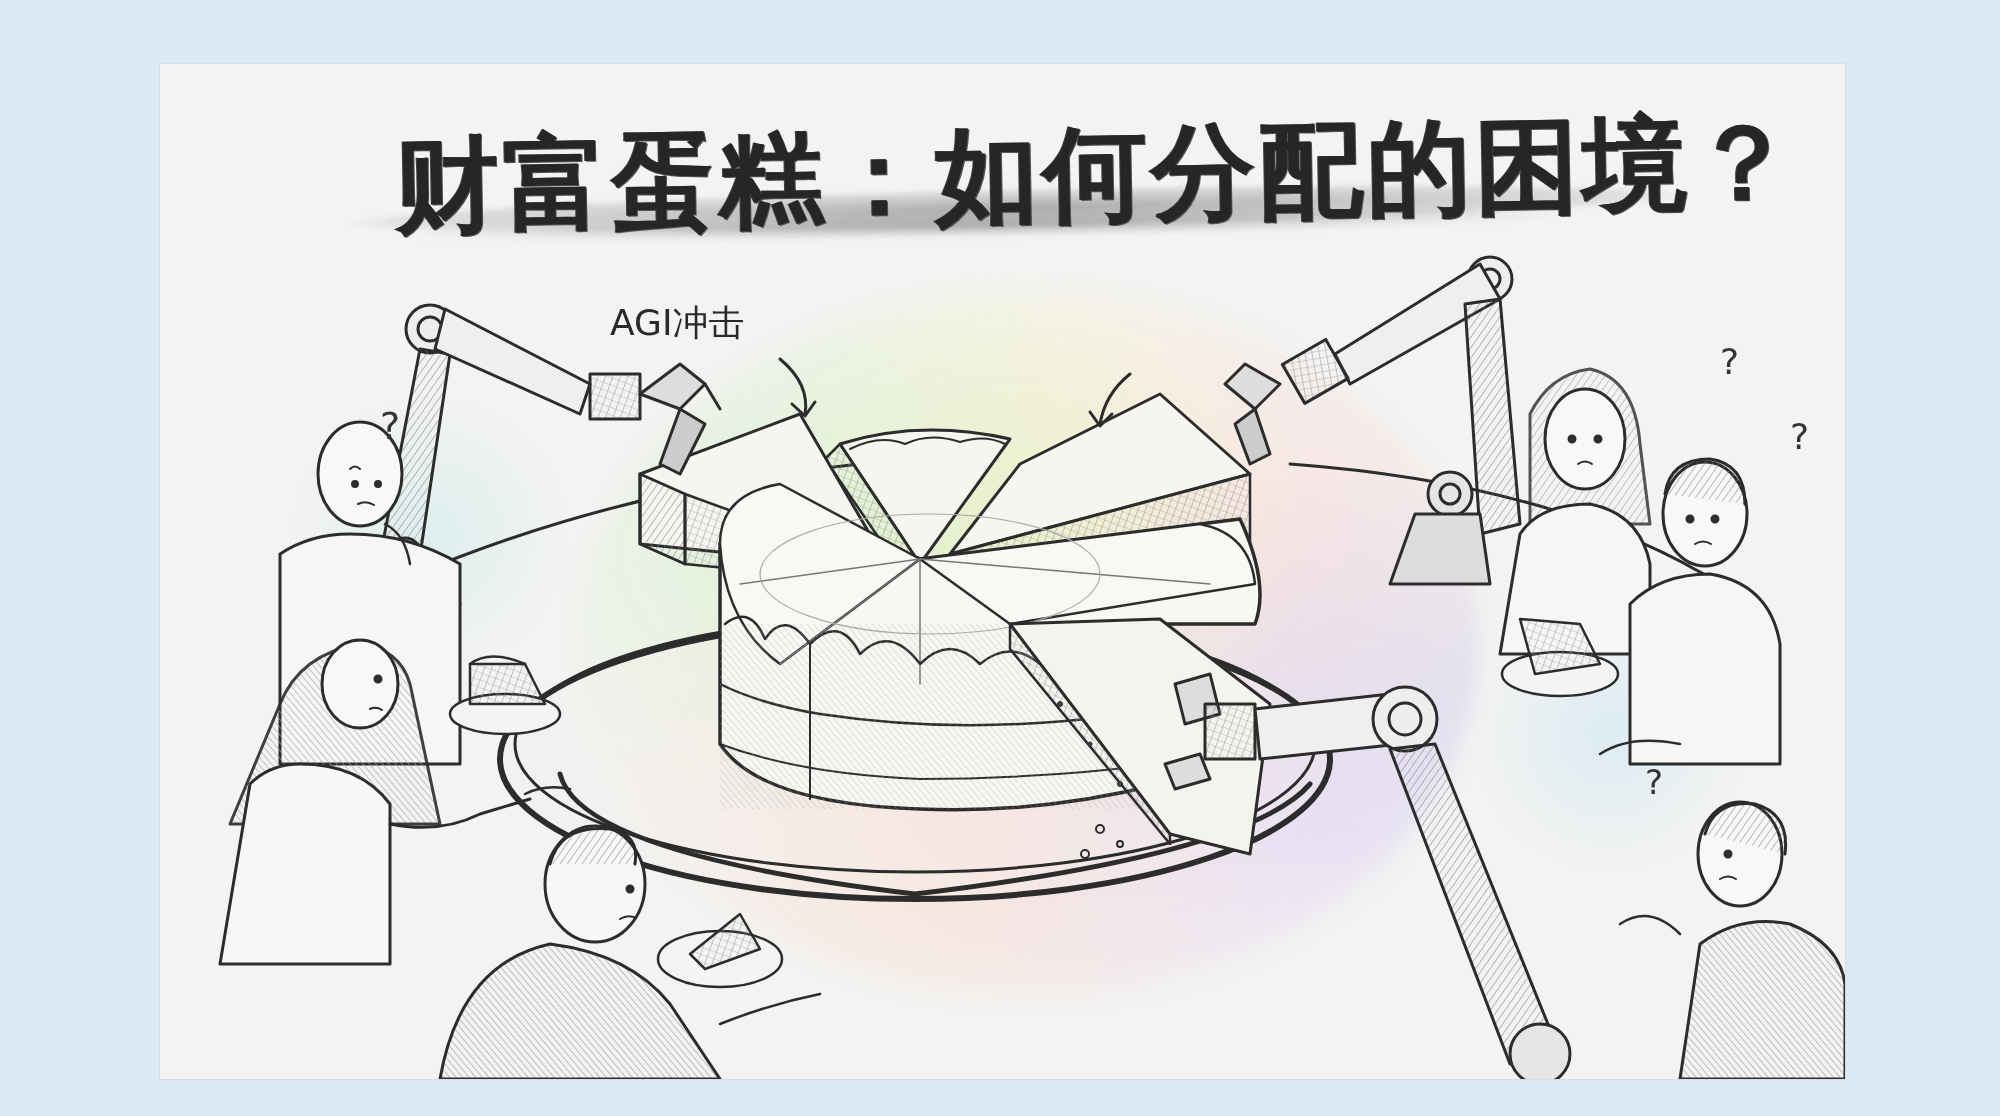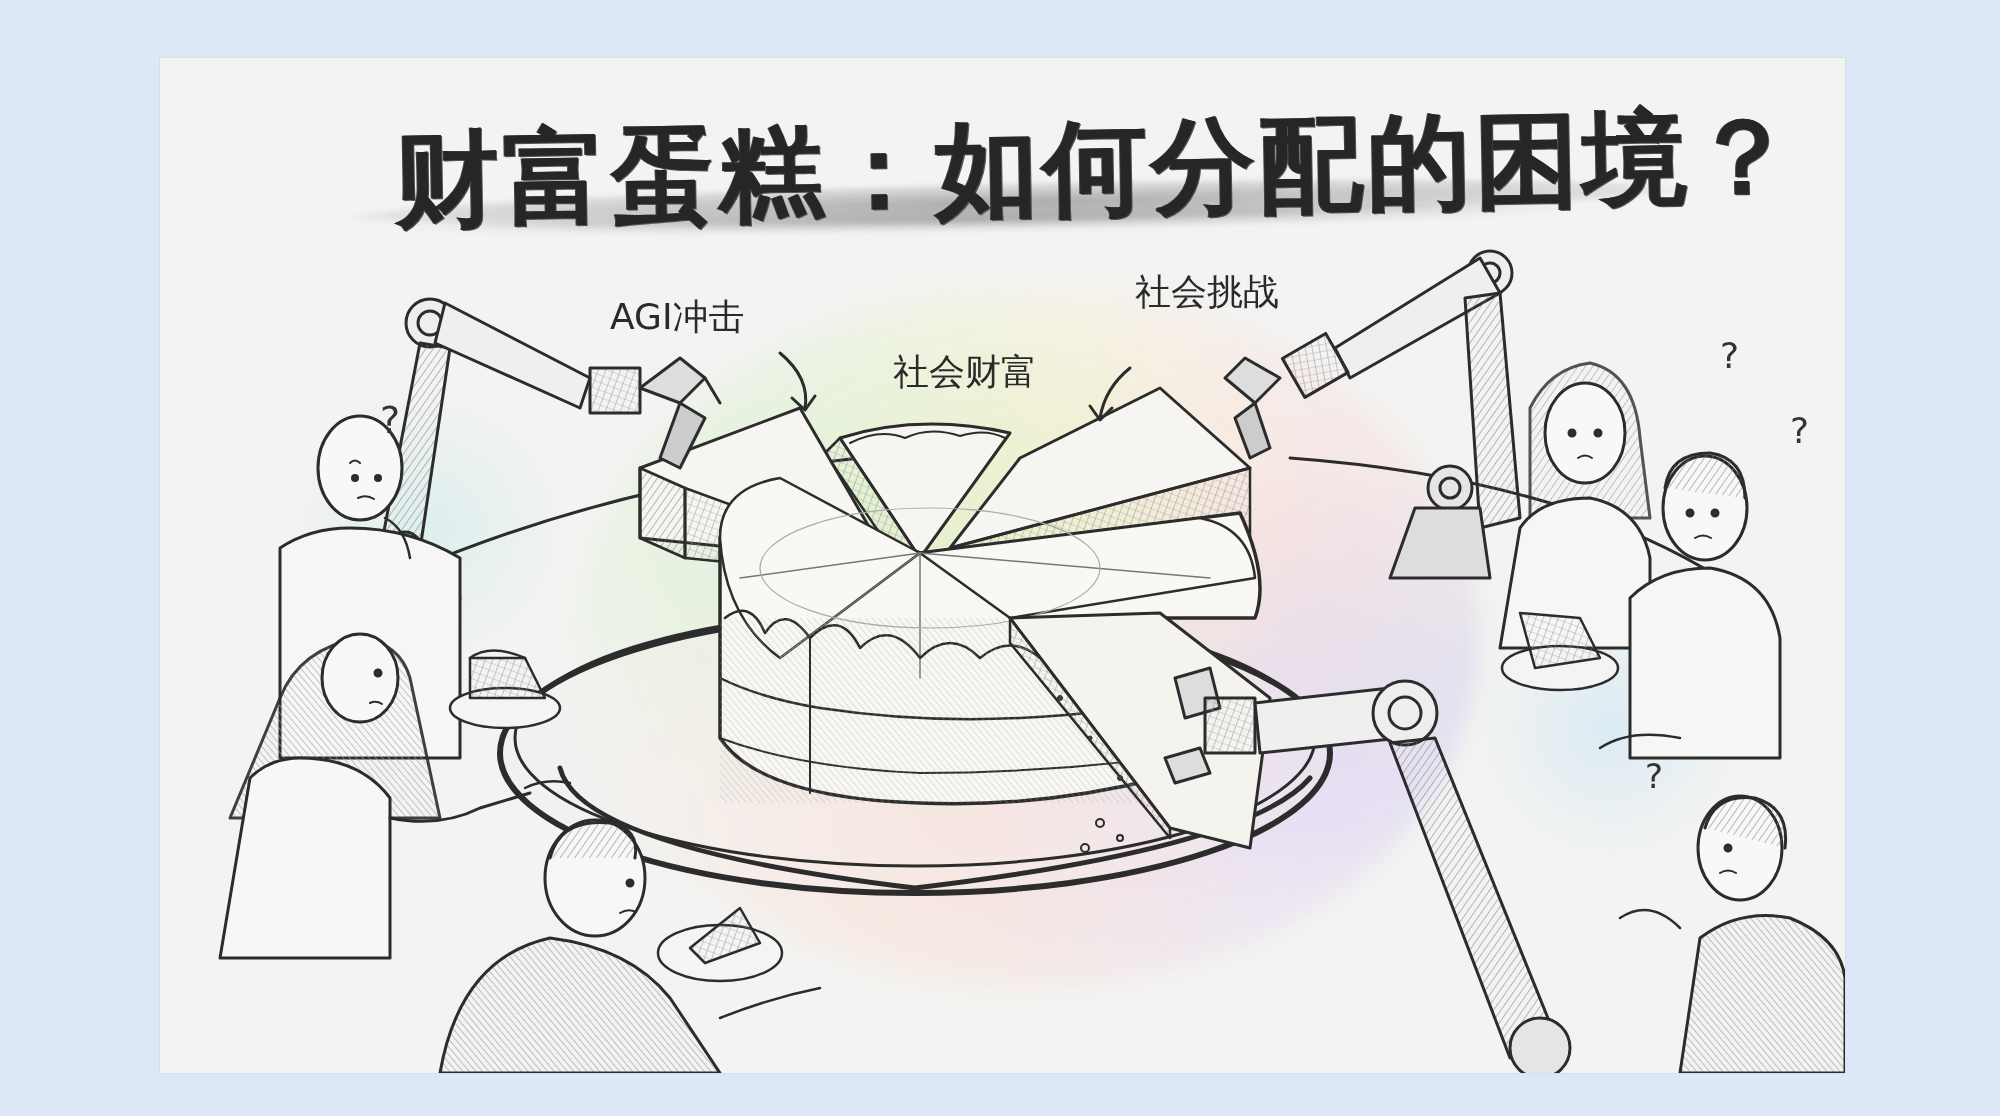--- a/index.html
+++ b/index.html
@@ -3,21 +3,21 @@
 <meta charset="utf-8">
 <style>
   html, body { margin: 0; padding: 0; }
   body {
     width: 2000px; height: 1116px; overflow: hidden;
     background: #dde8f7;
     font-family: "DejaVu Sans", "Liberation Sans", sans-serif;
     position: relative;
   }
   .card {
-    position: absolute; left: 160px; top: 58px; width: 1685px; height: 1015px;
+    position: absolute; left: 160px; top: 64px; width: 1685px; height: 1015px;
     background: #f3f3f1;
     overflow: hidden;
     box-shadow: 0 0 0 1px rgba(210,215,225,0.6);
   }
   .glow {
     position: absolute; left: 420px; top: 230px; width: 900px; height: 700px;
     border-radius: 50%;
     background:
       radial-gradient(ellipse at 30% 35%, rgba(205,240,190,0.55), rgba(205,240,190,0) 45%),
       radial-gradient(ellipse at 50% 30%, rgba(255,245,200,0.6), rgba(255,245,200,0) 45%),
@@ -268,15 +268,13 @@
     </g>
     <text x="1485" y="730" font-size="34" fill="#333" stroke="none" font-family="DejaVu Sans, sans-serif">?</text>
 
     <path d="M 620 295 Q 650 320 645 350" stroke-width="3"></path>
     <path d="M 632 340 L 645 352 L 655 338" stroke-width="3"></path>
     <path d="M 970 310 Q 945 330 940 360" stroke-width="3"></path>
     <path d="M 930 348 L 940 362 L 952 350" stroke-width="3"></path>
   </svg>
 
   <div class="label" style="left:450px; top:235px;">AGI冲击</div>
-  <div class="label" style="left:733px; top:290px;">社会财富</div>
-  <div class="label" style="left:975px; top:210px;">社会挑战</div>
 </div>
 
 </body></html>

